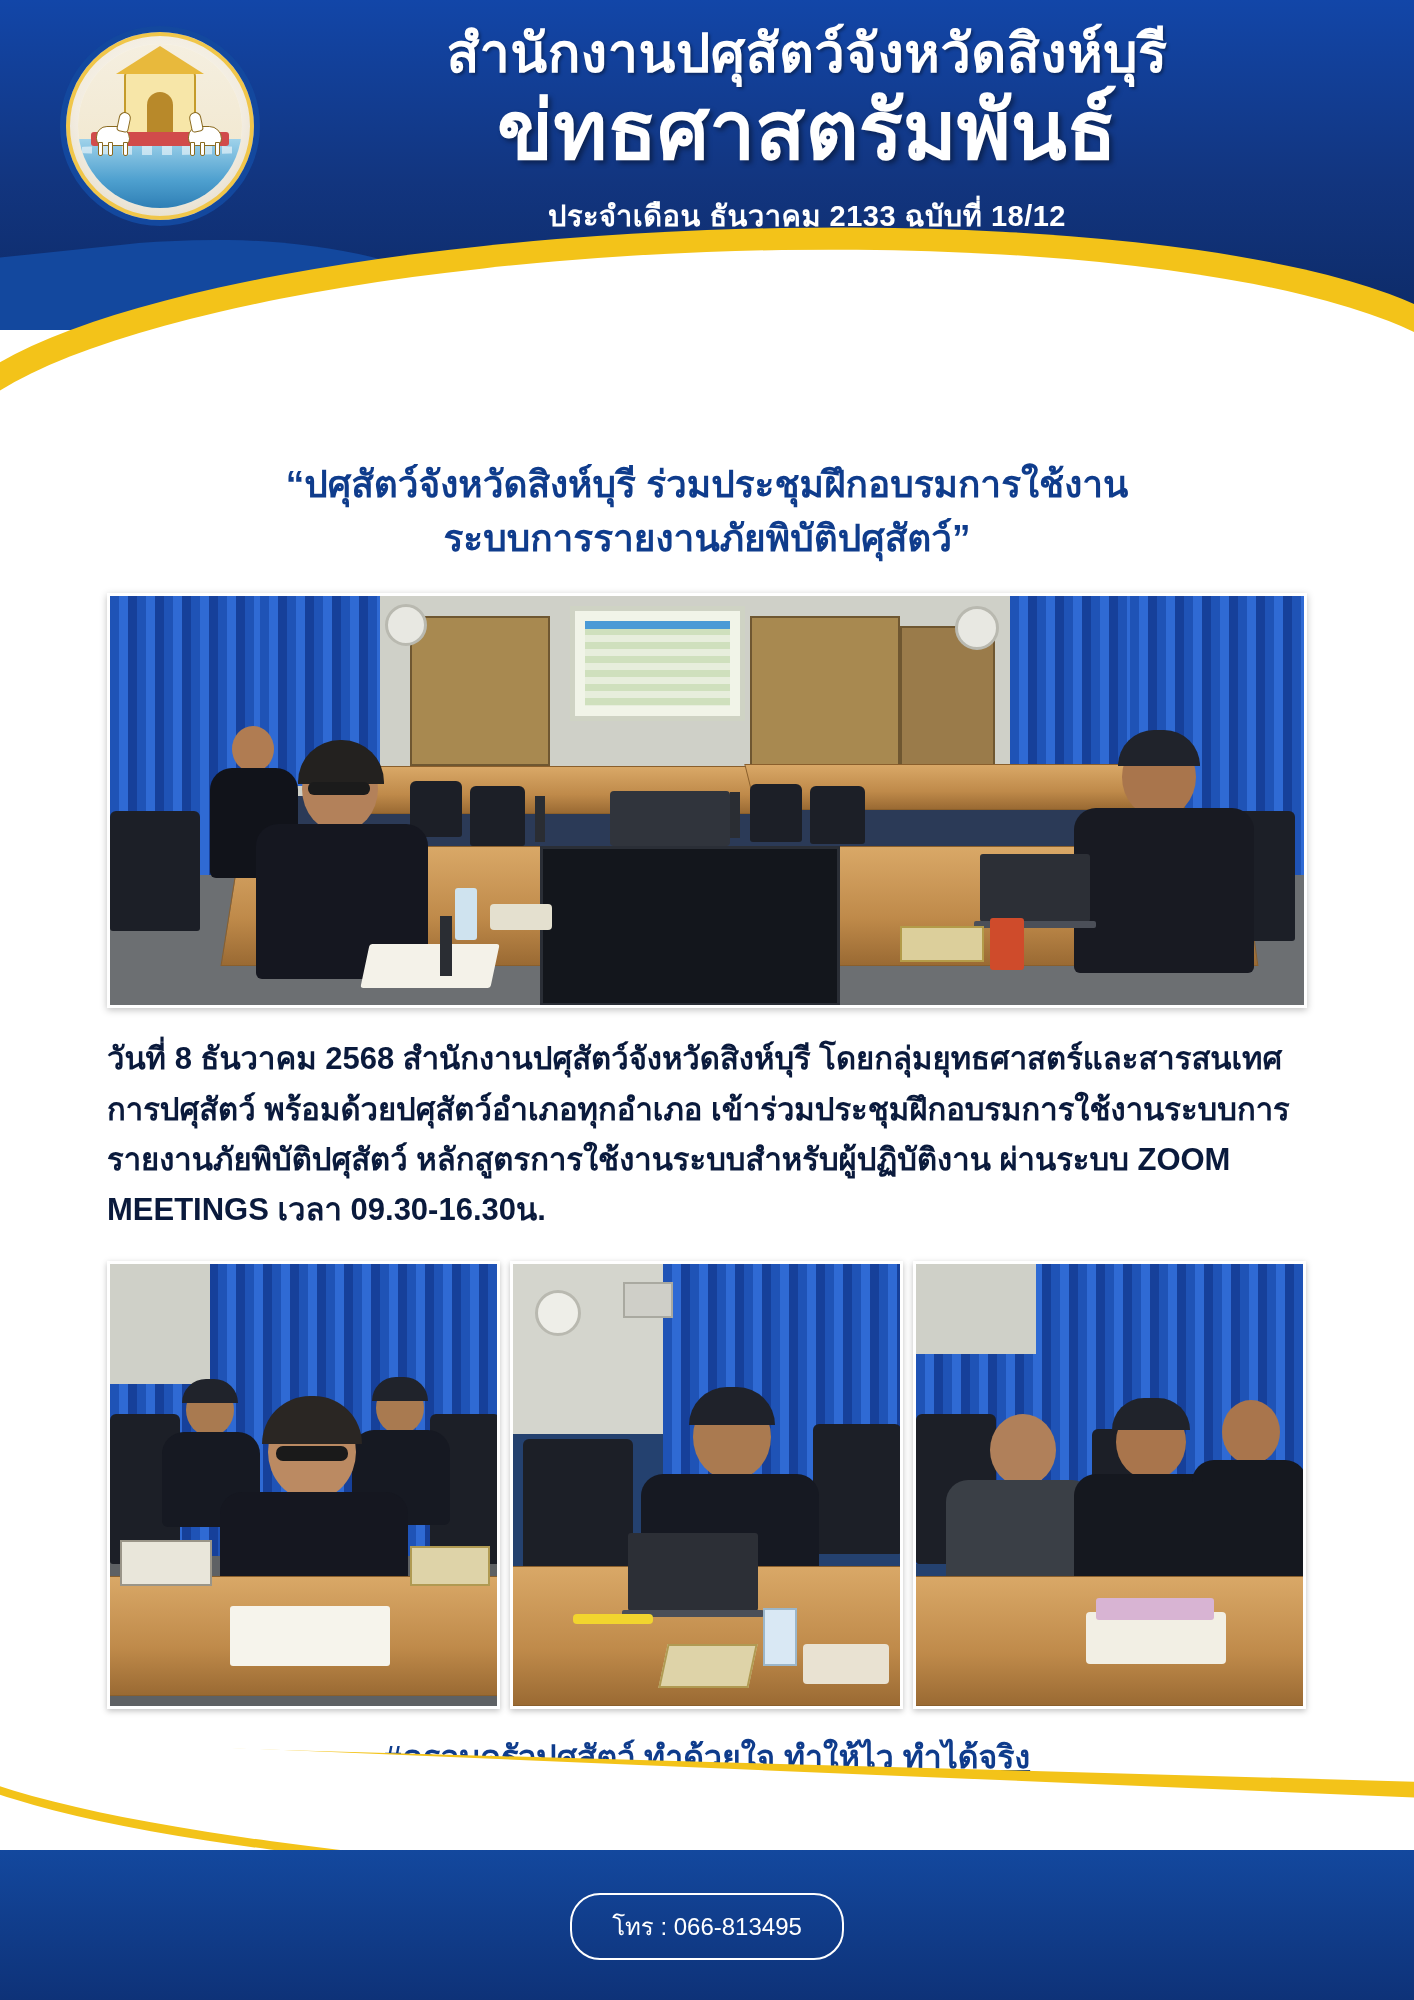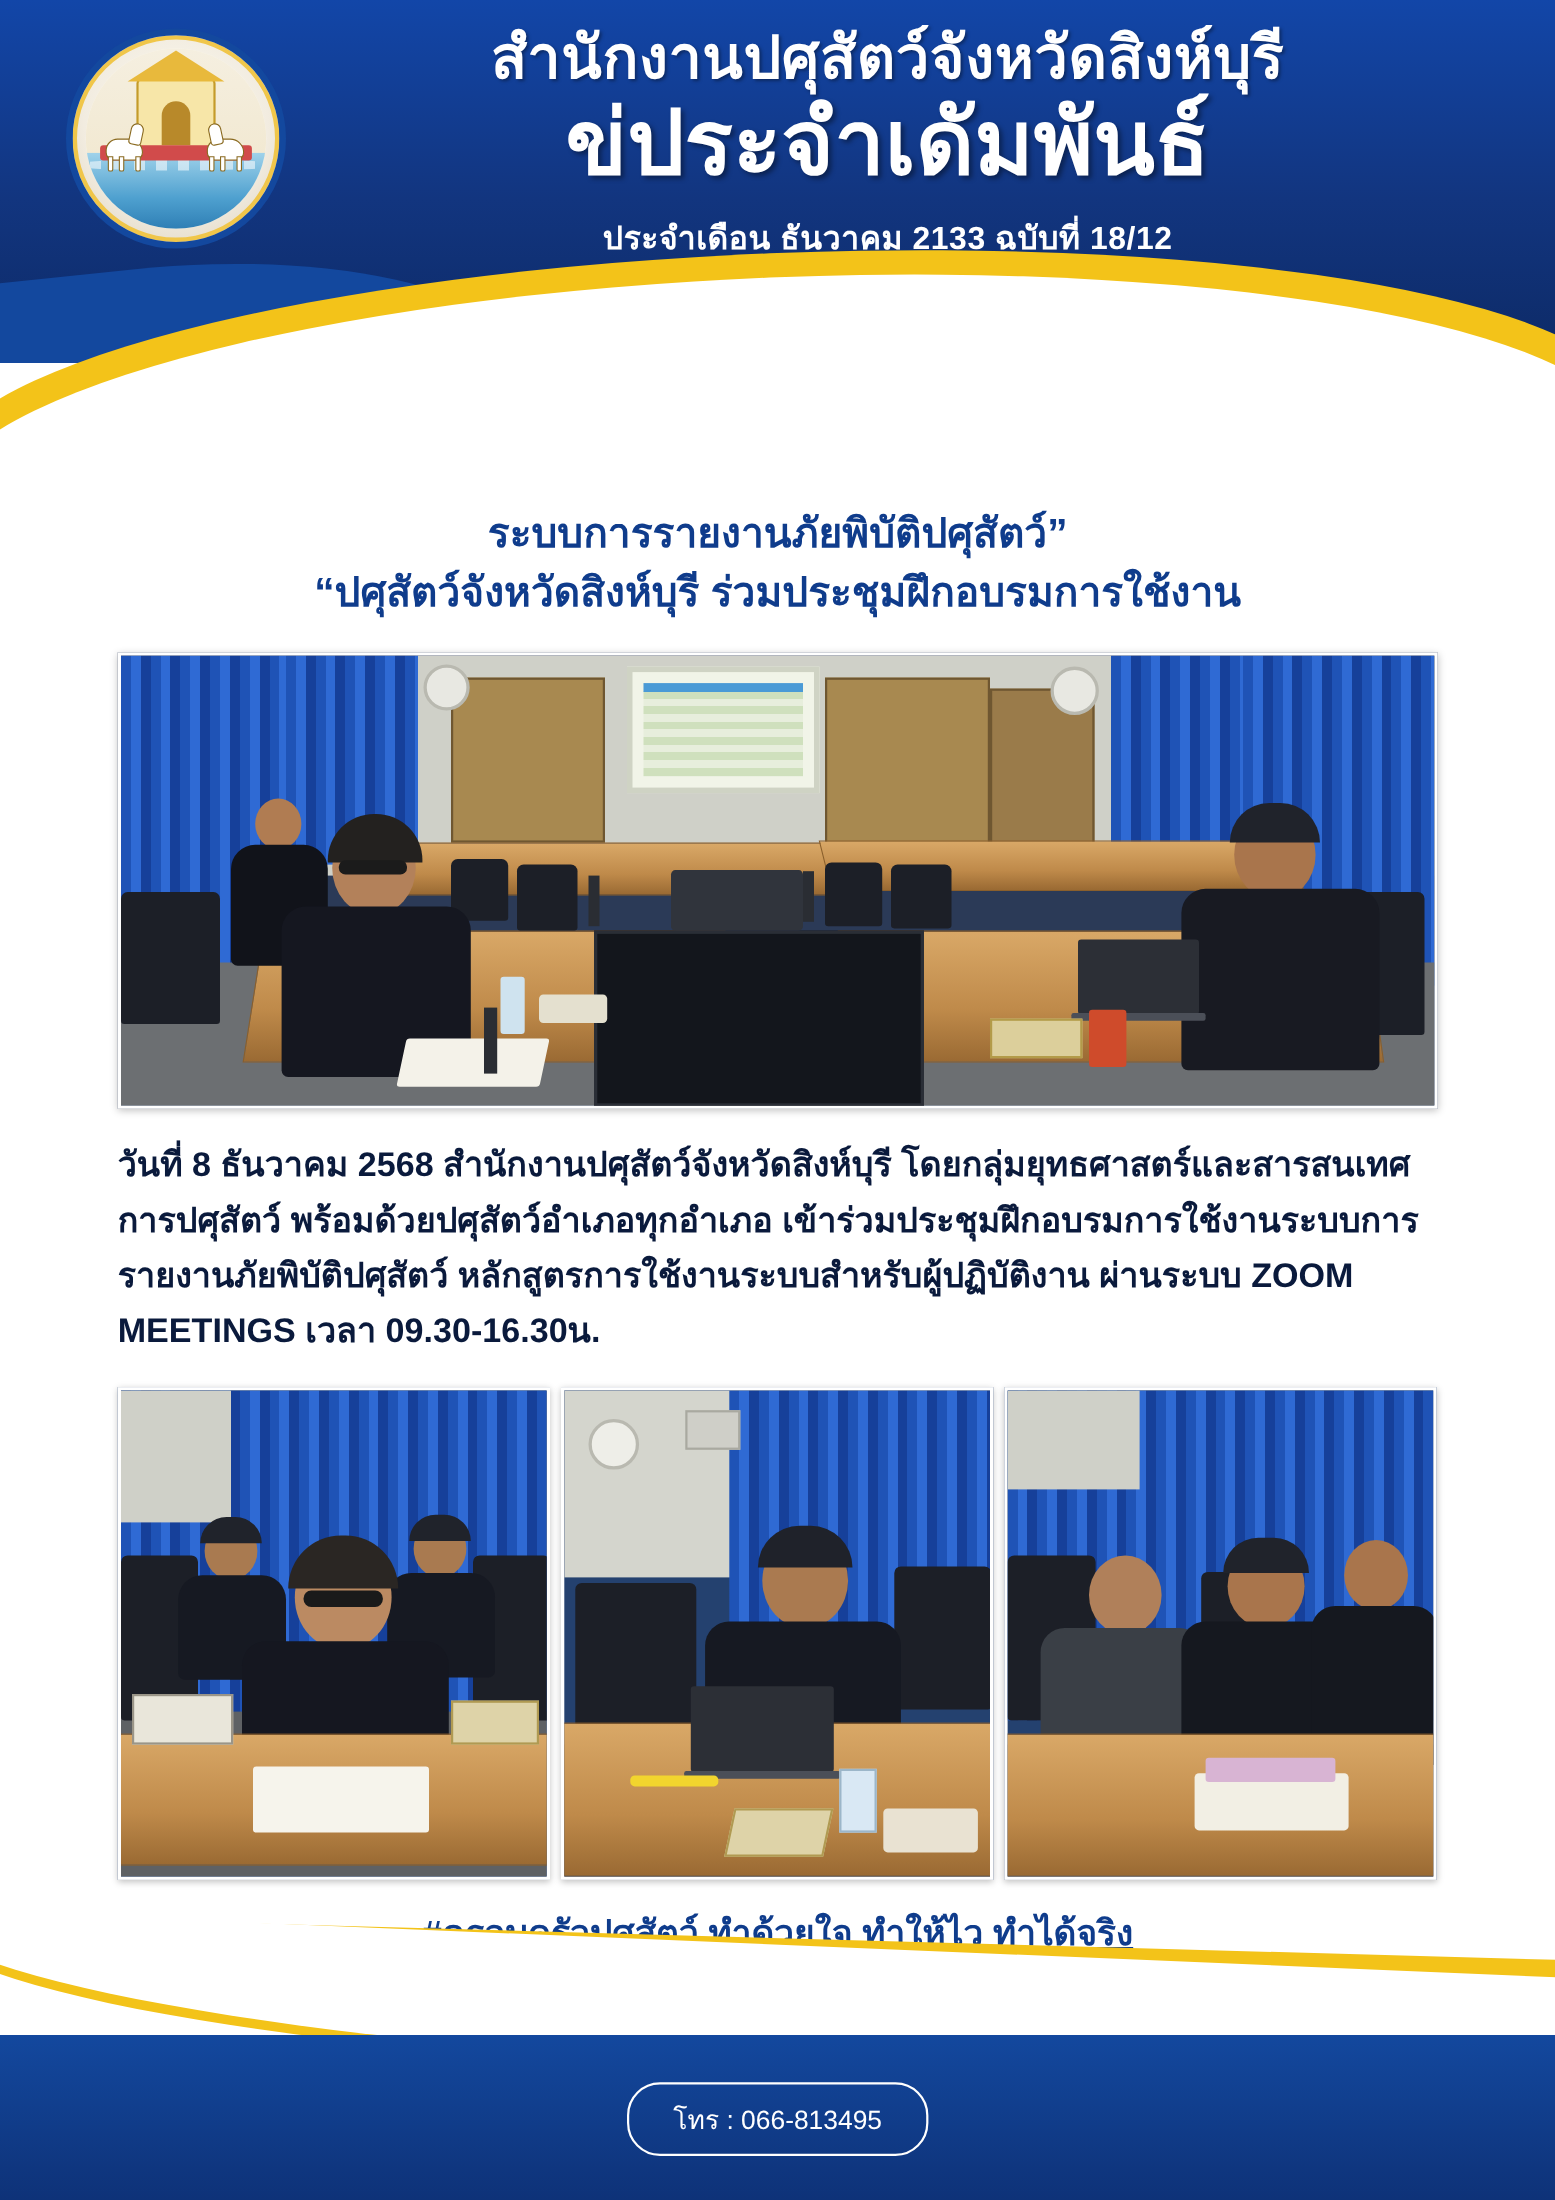--- a/index.html
+++ b/index.html
@@ -402,34 +402,34 @@
                 <div class="head"></div>
               <div class="leg l1"></div>
                 <div class="leg l2"></div>
                 <div class="leg l3"></div>
             </div>
           </div>
         </div>
       </div>
       <div class="header-text">
         <div class="org-title">สำนักงานปศุสัตว์จังหวัดสิงห์บุรี</div>
-        <div class="news-title">ข่ประจำเดัมพันธ์</div>
+        <div class="news-title">ข่ทธศาสตรัมพันธ์</div>
         <div class="issue-line">ประจำเดือน ธันวาคม   2133  ฉบับที่ 18/12</div>
       </div>
     </div>
     <div class="wave-blue-left"></div>
   </div>
   <div class="wave-yellow"></div>
   <div class="wave-white"></div>
 
   <div class="content">
 
     <div class="headline">
+      <div>“ปศุสัตว์จังหวัดสิงห์บุรี ร่วมประชุมฝึกอบรมการใช้งาน</div>
       <div>ระบบการรายงานภัยพิบัติปศุสัตว์”</div>
-      <div>“ปศุสัตว์จังหวัดสิงห์บุรี ร่วมประชุมฝึกอบรมการใช้งาน</div>
     </div>
 
     <div class="hero-photo">
       <div class="scene">
 
         <div class="wall" style="left:0;top:0;width:1194px;height:200px;background:#cfd0c8;"></div>
         <div class="curtain" style="left:0;width:150px;top:0;height:300px;"></div>
         <div class="curtain" style="left:150px;width:120px;top:0;height:190px;"></div>
         <div class="curtain" style="left:900px;width:120px;top:0;height:180px;"></div>
         <div class="curtain" style="left:1020px;width:174px;top:0;height:300px;"></div>

